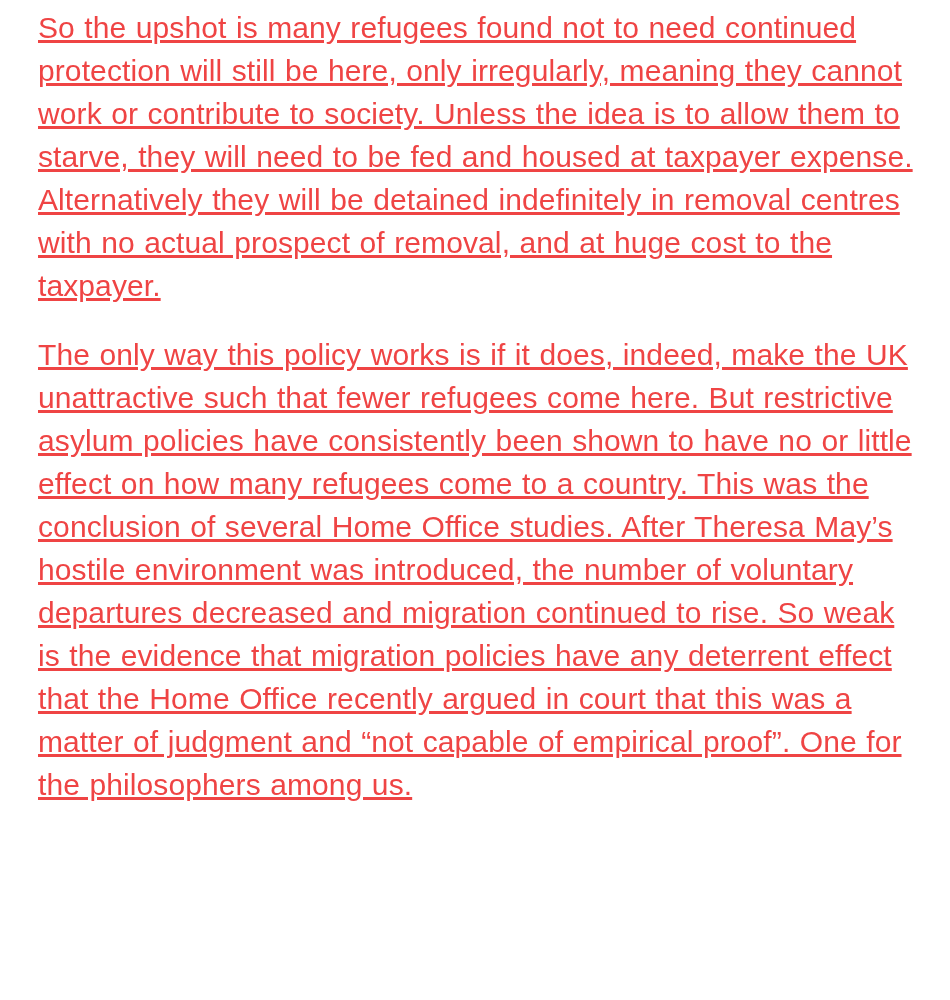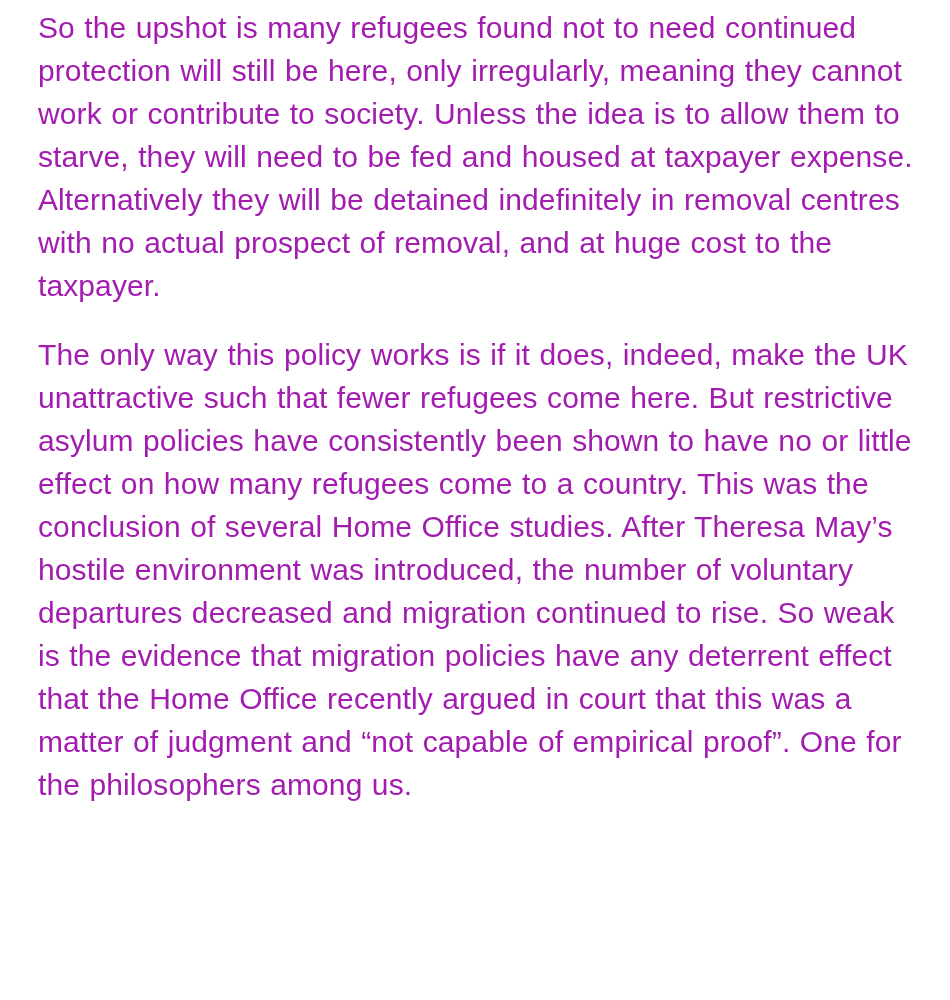--- a/index.html
+++ b/index.html
@@ -16,23 +16,24 @@
   .page {
     width: 950px;
     height: 1000px;
     padding: 6px 30px 10px 38px;
     background: #ffffff;
   }
   .para {
     font-size: 30px;
     line-height: 43px;
     letter-spacing: 0.1px;
-    color: #a21caf;
+    color: #ef4444;
     margin-bottom: 26px;
     word-spacing: 1px;
+    text-decoration: underline;
   }
   .para:last-child { margin-bottom: 0; }
 </style>
 </head>
 <body>
 
 <div class="page">
   <p class="para">So the upshot is many refugees found not to need continued protection will still be here, only irregularly, meaning they cannot work or contribute to society. Unless the idea is to allow them to starve, they will need to be fed and housed at taxpayer expense. Alternatively they will be detained indefinitely in removal centres with no actual prospect of removal, and at huge cost to the taxpayer.</p>
   <p class="para">The only way this policy works is if it does, indeed, make the UK unattractive such that fewer refugees come here. But restrictive asylum policies have consistently been shown to have no or little effect on how many refugees come to a country. This was the conclusion of several Home Office studies. After Theresa May’s hostile environment was introduced, the number of voluntary departures decreased and migration continued to rise. So weak is the evidence that migration policies have any deterrent effect that the Home Office recently argued in court that this was a matter of judgment and “not capable of empirical proof”. One for the philosophers among us.</p>
 </div>

